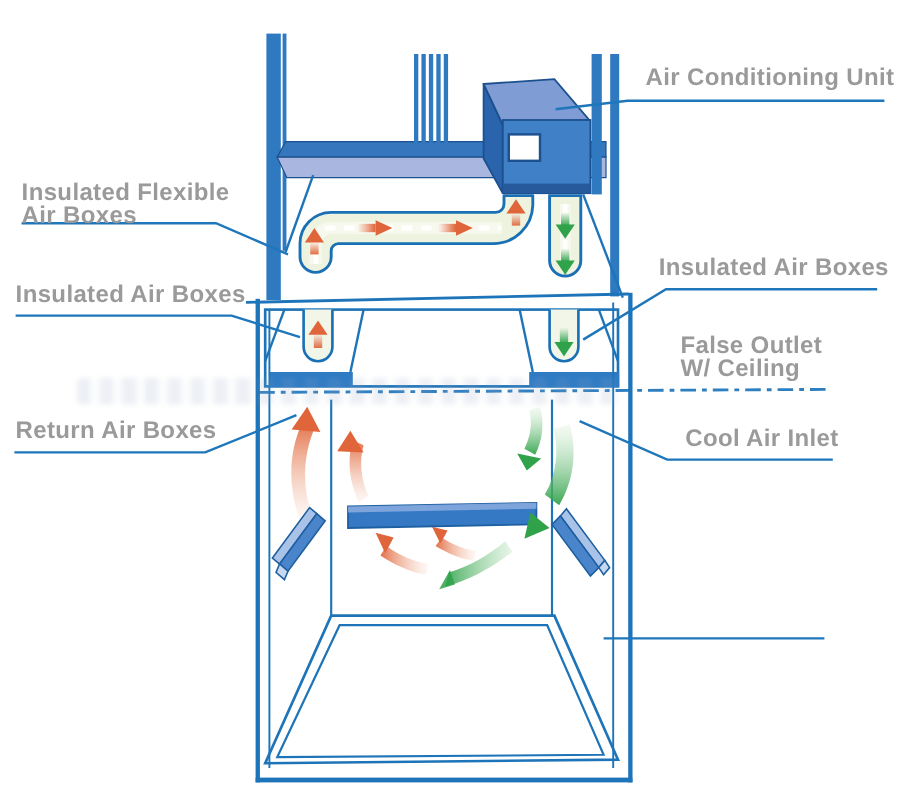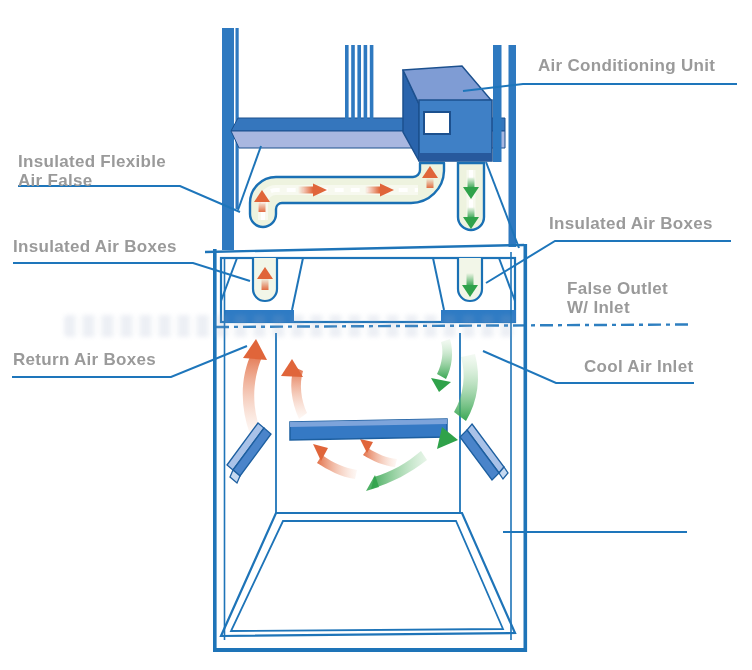--- a/index.html
+++ b/index.html
@@ -2,21 +2,21 @@
 <html><head>
 <meta charset="utf-8">
 <style>
   html,body{margin:0;padding:0;background:#fff;}
   #stage{
     position:relative;width:752px;height:670px;background:#ffffff;overflow:hidden;
     font-family:"Liberation Sans",sans-serif;
   }
   #artwork{position:absolute;left:0;top:0;}
   .label{
-    position:absolute;color:#9a9a9a;font-weight:bold;font-size:17px;line-height:19px;
+    position:absolute;color:#9a9a9a;font-weight:bold;font-size:20px;line-height:19px;
     letter-spacing:.3px;white-space:nowrap;user-select:none;
   }
   .label span{display:block;}
   .watermark{
     position:absolute;left:64px;top:315px;width:452px;height:22px;border-radius:4px;
     background:repeating-linear-gradient(90deg,rgba(148,164,195,.38) 0 11px,rgba(148,164,195,.06) 11px 19px);
     filter:blur(2.2px);opacity:.45;pointer-events:none;
   }
 </style>
 </head>
@@ -200,29 +200,29 @@
       <polyline points="503,532 687,532"></polyline>
     </g>
   </svg>
 
   <div class="watermark"></div>
 
   <div class="label" style="left:538px;top:56px">Air Conditioning Unit</div>
 
   <div class="label" style="left:18px;top:152px">
     <span>Insulated Flexible</span>
-    <span>Air False</span>
+    <span>Air Boxes</span>
   </div>
 
   <div class="label" style="left:13px;top:237px">Insulated Air Boxes</div>
 
   <div class="label" style="left:549px;top:214px">Insulated Air Boxes</div>
 
   <div class="label" style="left:567px;top:279px">
     <span>False Outlet</span>
-    <span>W/ Inlet</span>
+    <span>W/ Ceiling</span>
   </div>
 
   <div class="label" style="left:13px;top:350px">Return Air Boxes</div>
 
-  <div class="label" style="left:584px;top:357px">Cool Air Inlet</div>
+  <div class="label" style="left:571px;top:357px">Cool Air Inlet</div>
 
 </div>
 
 </body></html>

